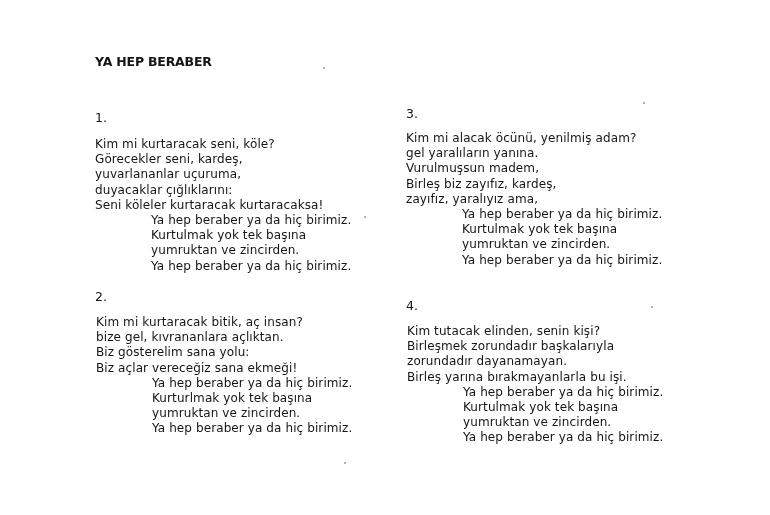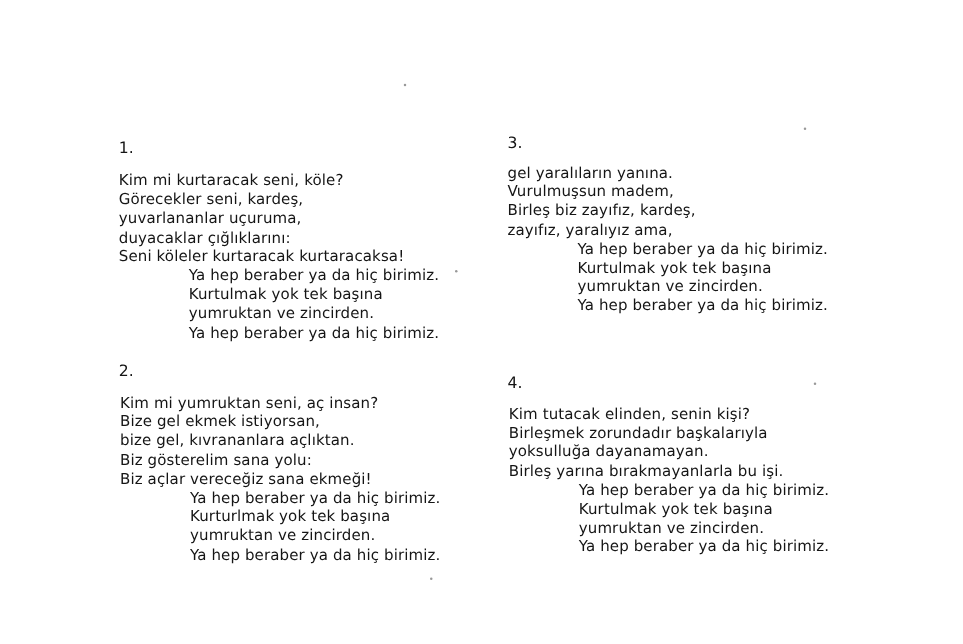--- a/index.html
+++ b/index.html
@@ -10,65 +10,66 @@
   .num { position:absolute; font-size:12.5px; line-height:15px; }
   .stanza { position:absolute; font-size:12px; line-height:15.2px; letter-spacing:0.1px; }
   .line { white-space:nowrap; display:block; }
   .line.refrain { padding-left:56px; }
   .speck { position:absolute; width:2px; height:2px; background:#999; border-radius:1px; }
 </style>
 </head>
 <body>
 
 <div class="title">
+  <span class="line">YA HEP BERABER</span>
 </div>
 
 <div class="num" style="left:95px; top:110px;">1.</div>
 <div class="stanza" style="left:95px; top:137px;">
   <span class="line">Kim mi kurtaracak seni, köle?</span>
   <span class="line">Görecekler seni, kardeş,</span>
   <span class="line">yuvarlananlar uçuruma,</span>
   <span class="line">duyacaklar çığlıklarını:</span>
   <span class="line">Seni köleler kurtaracak kurtaracaksa!</span>
   <span class="line refrain">Ya hep beraber ya da hiç birimiz.</span>
   <span class="line refrain">Kurtulmak yok tek başına</span>
   <span class="line refrain">yumruktan ve zincirden.</span>
   <span class="line refrain">Ya hep beraber ya da hiç birimiz.</span>
 </div>
 
 <div class="num" style="left:95px; top:289px;">2.</div>
 <div class="stanza" style="left:96px; top:315px;">
-  <span class="line">Kim mi yumruktan seni, aç insan?</span>
-  <span class="line">Bize gel ekmek istiyorsan,</span>
+  <span class="line">Kim mi kurtaracak bitik, aç insan?</span>
   <span class="line">bize gel, kıvrananlara açlıktan.</span>
   <span class="line">Biz gösterelim sana yolu:</span>
   <span class="line">Biz açlar vereceğiz sana ekmeği!</span>
   <span class="line refrain">Ya hep beraber ya da hiç birimiz.</span>
   <span class="line refrain">Kurturlmak yok tek başına</span>
   <span class="line refrain">yumruktan ve zincirden.</span>
   <span class="line refrain">Ya hep beraber ya da hiç birimiz.</span>
 </div>
 
 <div class="num" style="left:406px; top:106px;">3.</div>
 <div class="stanza" style="left:406px; top:131px;">
+  <span class="line">Kim mi alacak öcünü, yenilmiş adam?</span>
   <span class="line">gel yaralıların yanına.</span>
   <span class="line">Vurulmuşsun madem,</span>
   <span class="line">Birleş biz zayıfız, kardeş,</span>
   <span class="line">zayıfız, yaralıyız ama,</span>
   <span class="line refrain">Ya hep beraber ya da hiç birimiz.</span>
   <span class="line refrain">Kurtulmak yok tek başına</span>
   <span class="line refrain">yumruktan ve zincirden.</span>
   <span class="line refrain">Ya hep beraber ya da hiç birimiz.</span>
 </div>
 
 <div class="num" style="left:406px; top:298px;">4.</div>
 <div class="stanza" style="left:407px; top:324px;">
   <span class="line">Kim tutacak elinden, senin kişi?</span>
   <span class="line">Birleşmek zorundadır başkalarıyla</span>
-  <span class="line">yoksulluğa dayanamayan.</span>
+  <span class="line">zorundadır dayanamayan.</span>
   <span class="line">Birleş yarına bırakmayanlarla bu işi.</span>
   <span class="line refrain">Ya hep beraber ya da hiç birimiz.</span>
   <span class="line refrain">Kurtulmak yok tek başına</span>
   <span class="line refrain">yumruktan ve zincirden.</span>
   <span class="line refrain">Ya hep beraber ya da hiç birimiz.</span>
 </div>
 
 <div class="speck" style="left:323px; top:67px;"></div>
 <div class="speck" style="left:364px; top:216px;"></div>
 <div class="speck" style="left:643px; top:102px;"></div>

